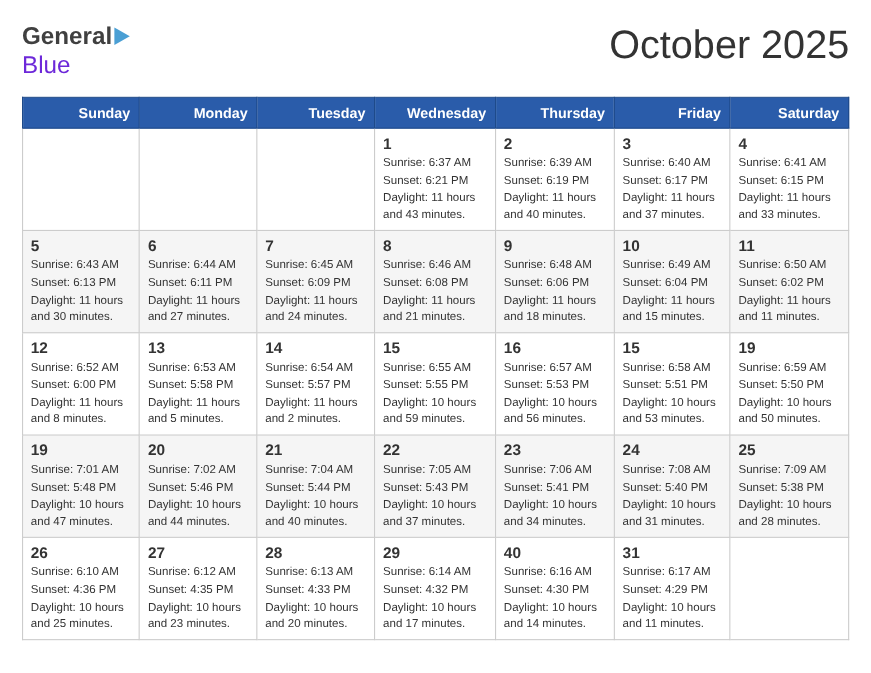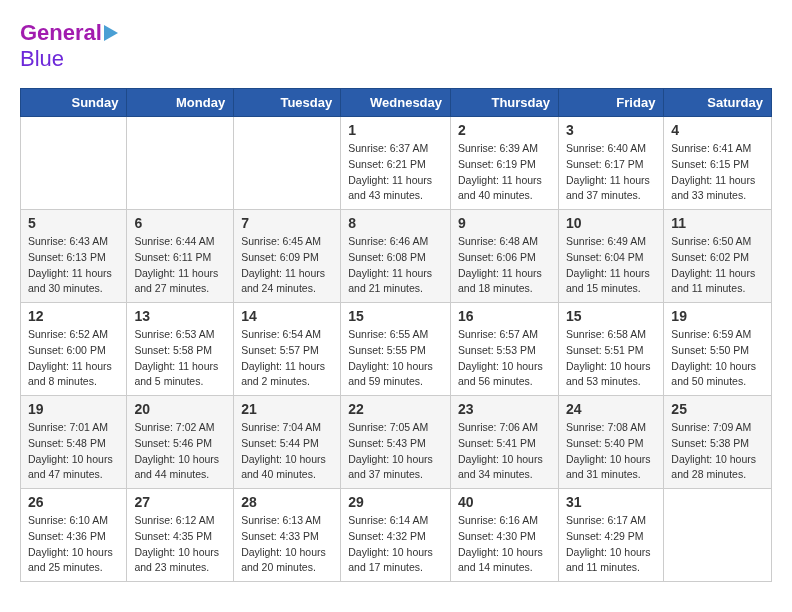--- a/index.html
+++ b/index.html
@@ -92,26 +92,27 @@
     .calendar thead tr th {
       background-color: #2a5caa;
     }
   </style>
 </head>
 <body>
 
 <div class="header">
   <div class="logo">
     <div class="logo-line">
-      <span style="font-size:22px; font-weight:bold; color:#a21caf;">General</span>
+      <span style="font-size:22px; font-weight:bold; color:#404040;">General</span>
       <span class="logo-arrow"></span>
     </div>
     <span style="font-size:22px; font-weight:normal; color:#6d28d9;">Blue</span>
   </div>
   <div class="title-section">
+    <div class="month-title">October 2025</div>
   </div>
 </div>
 
 <table class="calendar">
   <thead>
     <tr>
     <th>Sunday</th>
         <th>Monday</th>
         <th>Tuesday</th>
         <th>Wednesday</th>

